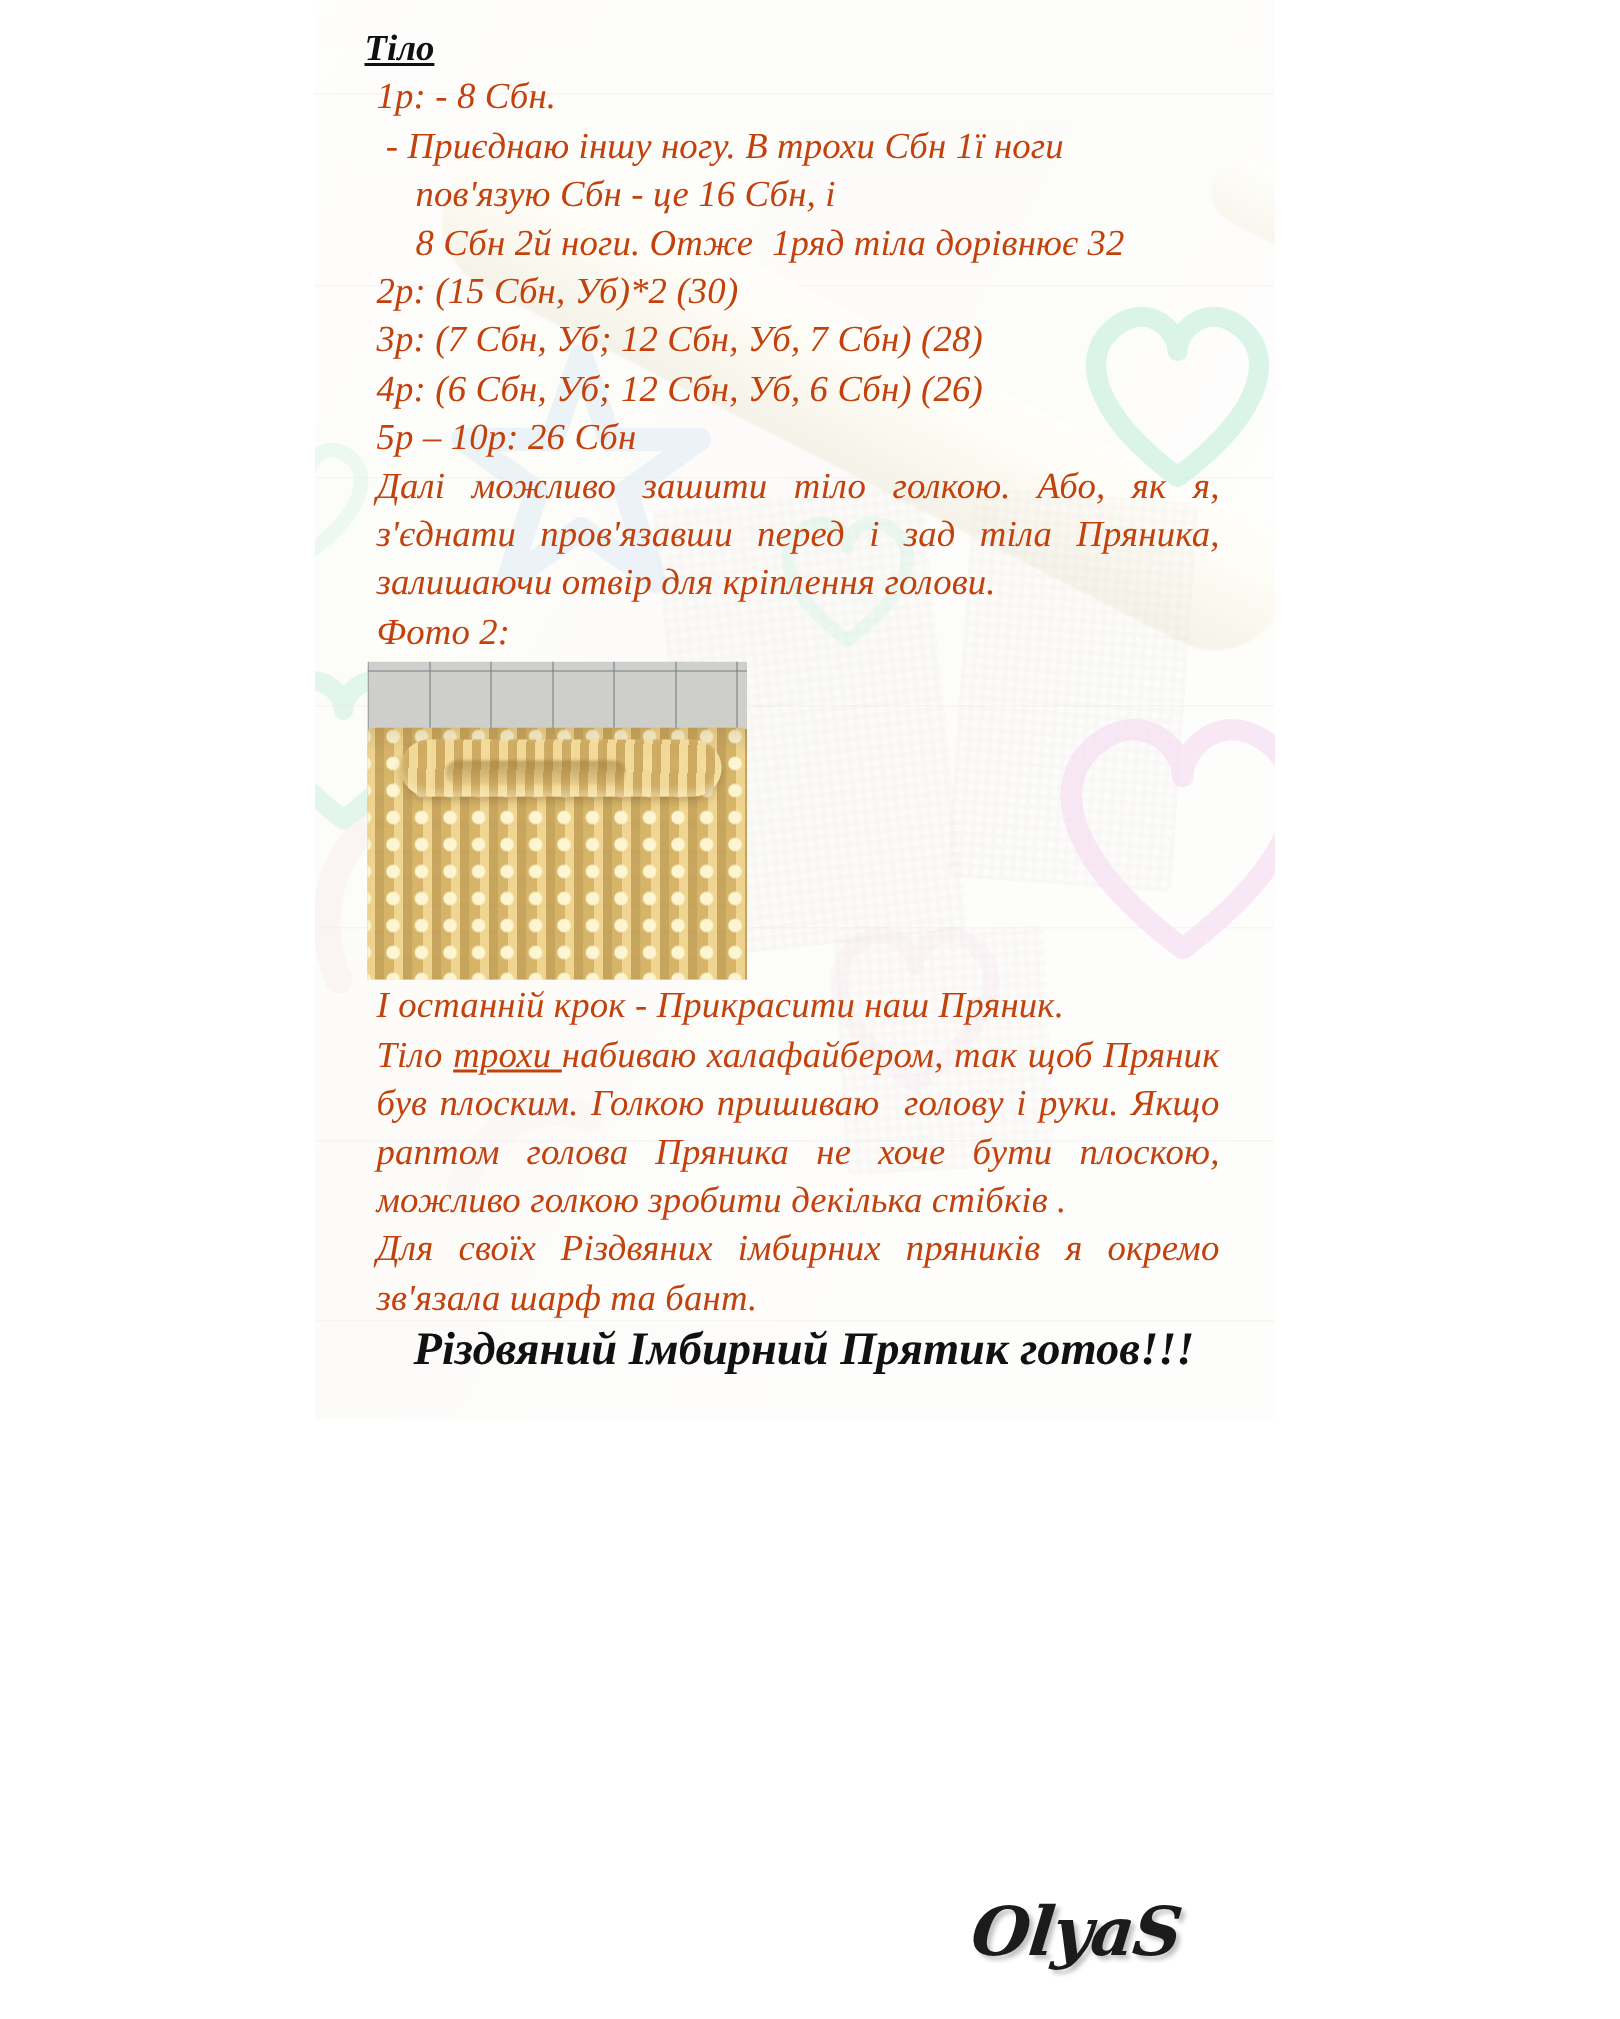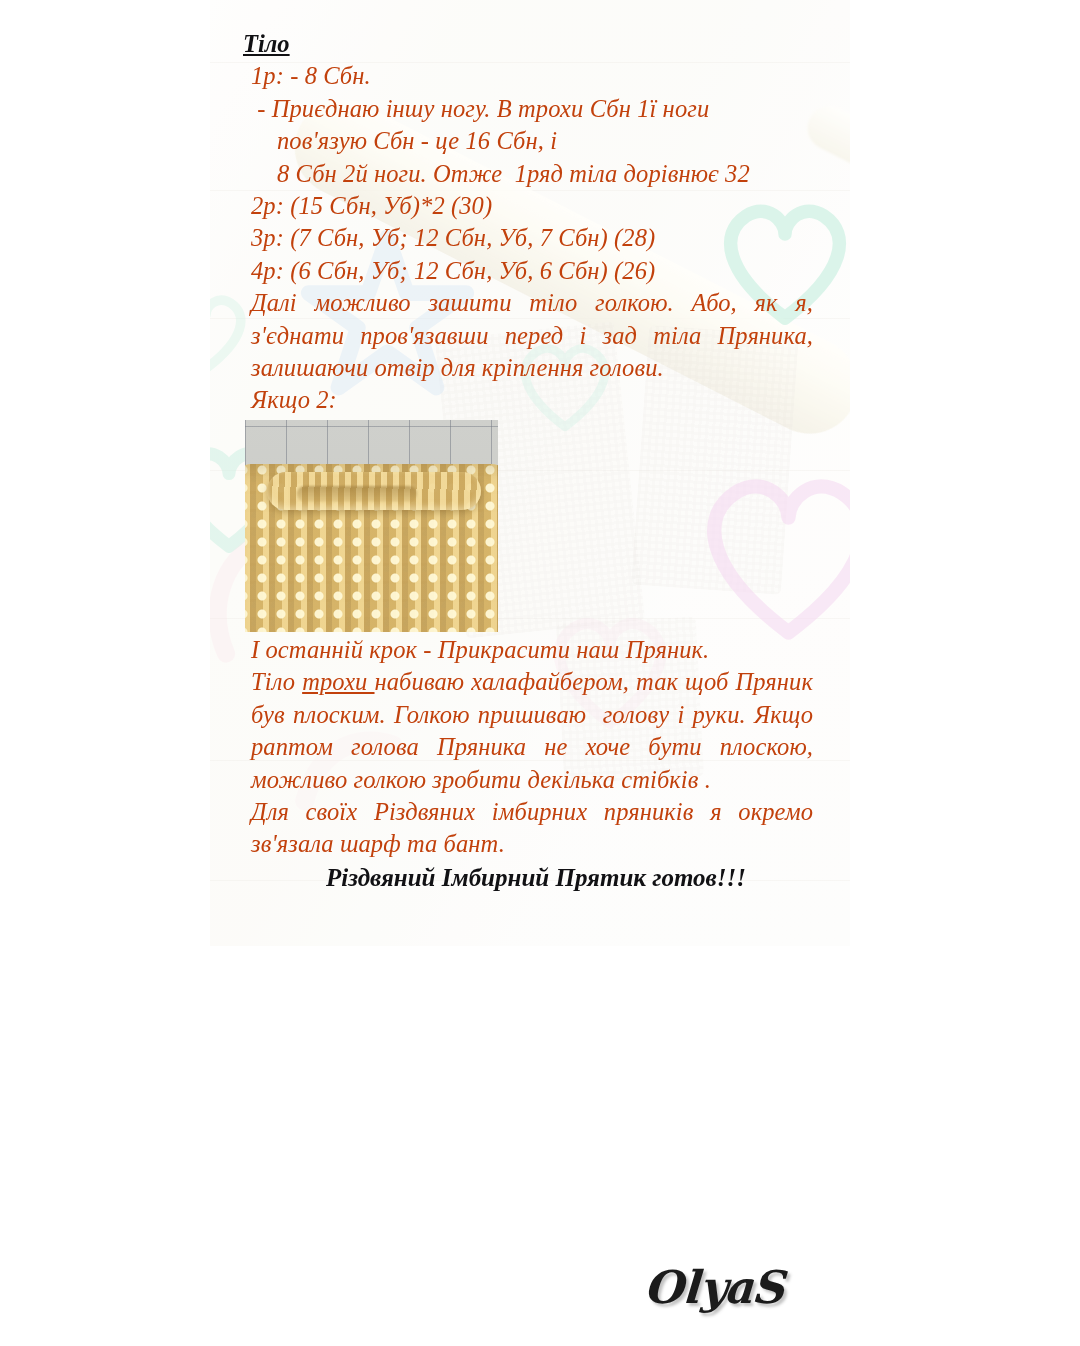--- a/index.html
+++ b/index.html
@@ -124,21 +124,21 @@
     width: 640px;
     height: 946px;
     background: rgba(255,255,255,0.56);
     pointer-events: none;
   }
 
   
   #content {
     position: absolute;
     left: 243px;
-    top: 16px;
+    top: 5px;
     width: 570px;
   }
 
   .ln {
     font-style: italic;
     font-size: 24.5px;
     line-height: 32.4px;
     color: #c2410c;
     white-space: pre-wrap;
     letter-spacing: 0.1px;
@@ -151,21 +151,21 @@
     line-height: 32.4px;
     color: #111114;
   }
   .ind-1 { padding-left: 8px; }
   .ind-2 { padding-left: 34px; }
   .just  { text-align: justify; text-align-last: left; }
   .u { text-decoration: underline; }
   .final {
     font-weight: bold;
     font-style: italic;
-    font-size: 25px;
+    font-size: 31px;
     line-height: 34px;
     text-align: center;
     color: #111114;
     padding-left: 16px;
   }
   .spacer-top { height: 12px; }
 
   
   #photo2-wrap {
     position: relative;
@@ -306,25 +306,26 @@
 
     <div class="heading">Тіло</div>
 
     <div class="ln ind-1">1р: - 8 Сбн.</div>
     <div class="ln ind-1"> - Приєднаю іншу ногу. В трохи Сбн 1ї ноги</div>
     <div class="ln ind-2">пов'язую Сбн - це 16 Сбн, і</div>
     <div class="ln ind-2">8 Сбн 2й ноги. Отже  1ряд тіла дорівнює 32</div>
     <div class="ln ind-1">2р: (15 Сбн, Уб)*2 (30)</div>
     <div class="ln ind-1">3р: (7 Сбн, Уб; 12 Сбн, Уб, 7 Сбн) (28)</div>
     <div class="ln ind-1">4р: (6 Сбн, Уб; 12 Сбн, Уб, 6 Сбн) (26)</div>
+    <div class="ln ind-1">5р – 10р: 26 Сбн</div>
 
     <div class="ln ind-1 just">Далі можливо зашити тіло голкою. Або, як я, з'єднати пров'язавши перед і зад тіла Пряника, залишаючи отвір для кріплення голови.</div>
 
 
-    <div class="ln ind-1">Якщо 2:</div>
+    <div class="ln ind-1">Фото 2:</div>
 
     <div id="photo2-wrap">
       <div id="photo2">
         <div class="crochet"></div>
         <div class="rim"></div>
         <div class="opening"></div>
       </div>
     </div>
 
     <div class="ln ind-1">І останній крок - Прикрасити наш Пряник.</div>

